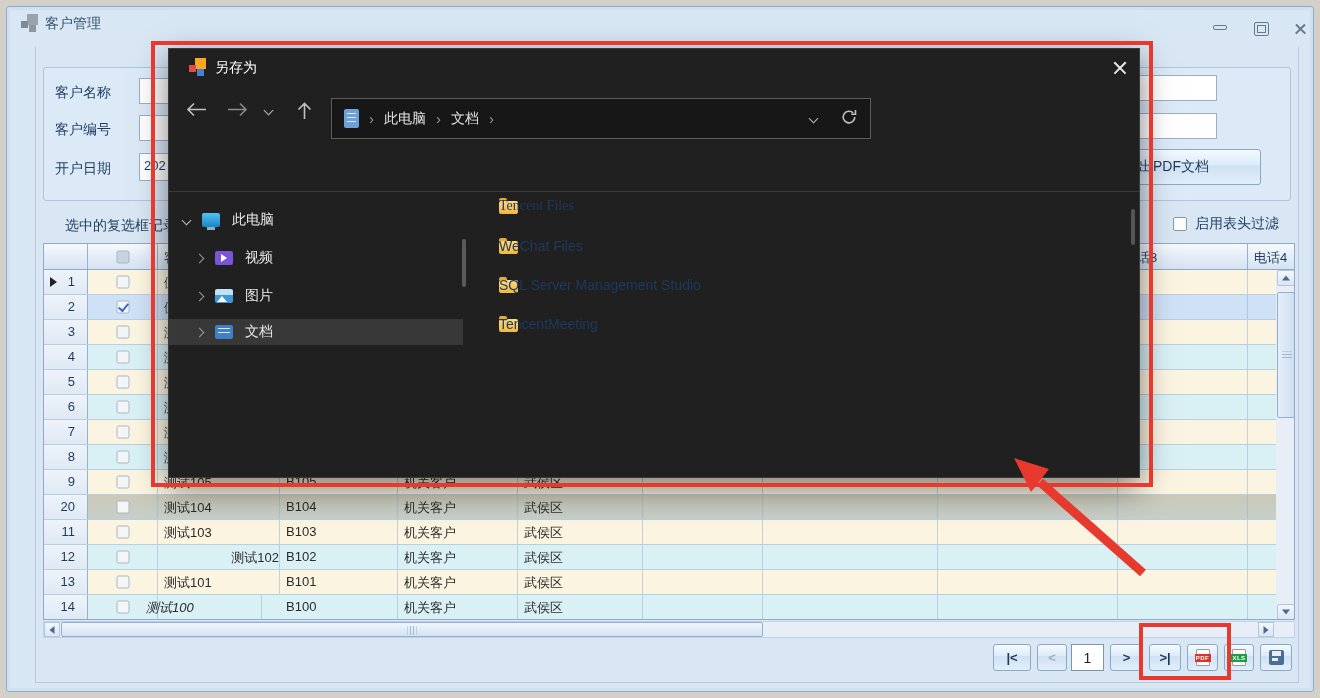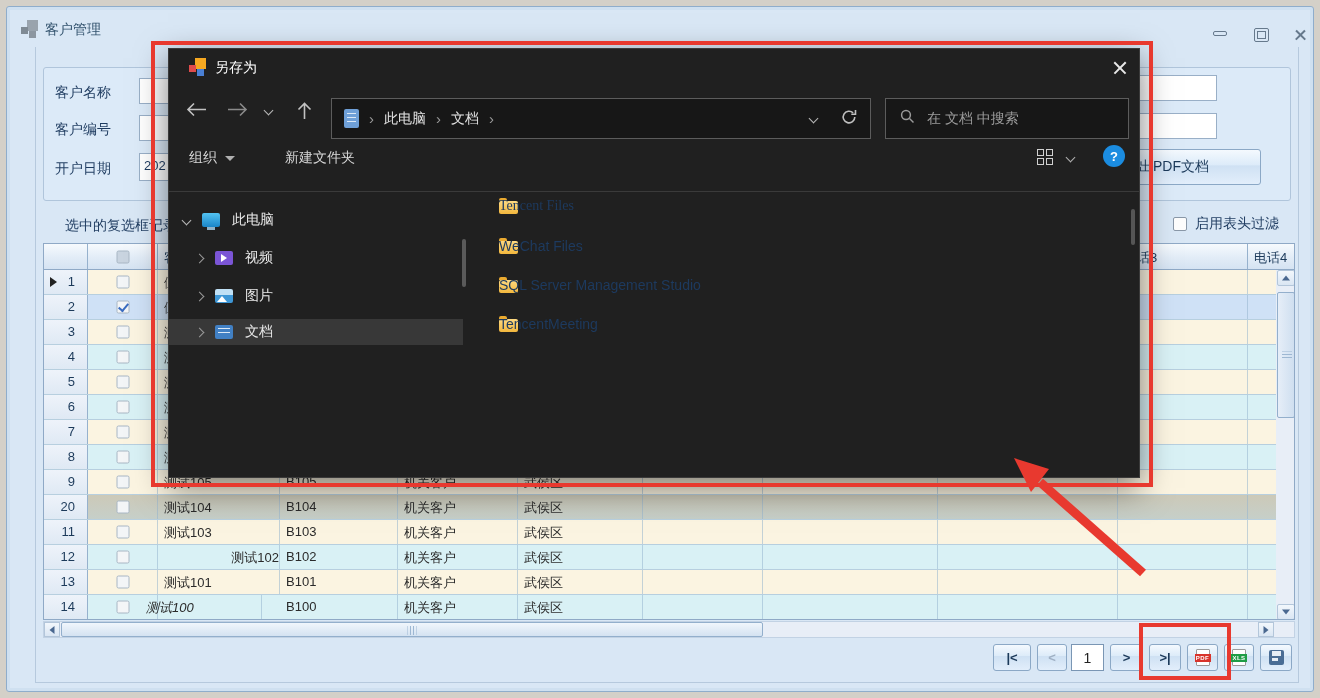--- a/index.html
+++ b/index.html
@@ -4,21 +4,21 @@
 <style>
   * { margin:0; padding:0; box-sizing:border-box; }
   html,body { width:1320px; height:698px; }
   body { font-family:"Liberation Sans","DejaVu Sans",sans-serif; background:#d4d0c8; position:relative; overflow:hidden; }
   .page { position:absolute; left:0; top:0; width:1320px; height:698px; }
 
   
   .window { position:absolute; left:6px; top:6px; width:1308px; height:686px;
     background:#d9e7f5; border:1px solid #8fadcb; border-radius:3px;
     box-shadow:inset 0 0 0 3px #cfe0f0; }
-  .titlebar { position:absolute; left:0; top:0; right:0; height:30px;margin-top:6px; }
+  .titlebar { position:absolute; left:0; top:0; right:0; height:30px; }
   .wtitle { position:absolute; left:38px; top:8px; font-size:14px; color:#33536e; }
   .app-ico { position:absolute; width:18px; height:18px; }
   .app-ico i { position:absolute; display:block; }
   .main-ico { left:14px; top:7px; }
   .main-ico .sq1 { right:1px; top:0; width:11px; height:11px; background:#99a3ad; }
   .main-ico .sq2 { left:0; top:7px; width:7px; height:7px; background:#7f8a94; }
   .main-ico .sq3 { left:8px; bottom:0; width:7px; height:7px; background:#8c96a0; }
   .winctl { position:absolute; top:18px; cursor:default; }
   .ctl-min { left:1206px; width:14px; height:5px; border:1.5px solid #66798c; border-radius:2px; }
   .ctl-max { left:1247px; top:15px; width:15px; height:14px; border:1.5px solid #66798c; border-radius:2px; }
@@ -527,45 +527,21 @@
       <span class="bc-sep">›</span>
       <span class="chev down addr-chev"></span>
       <span style="margin-left:14px">
         <svg width="17" height="17">
             <path d="M13.8 8a5.8 5.8 0 1 1-1.7-4.1" stroke="#c0c0c0" stroke-width="1.6" fill="none"></path>
             <path d="M14.5 1v4.2h-4.2" stroke="#c0c0c0" stroke-width="1.6" fill="none"></path>
           </svg>
       </span>
     </div>
 
-    <div class="searchbox">
-      <span>
-        <svg width="15" height="15">
-            <circle cx="6" cy="6" r="4.4" stroke="#9a9a9a" stroke-width="1.5" fill="none"></circle>
-            <path d="M9.5 9.5l4 4" stroke="#9a9a9a" stroke-width="1.5"></path>
-          </svg>
-      </span>
-      <span class="s-ph">在 文档 中搜索</span>
-    </div>
-
-    <div class="toolrow">
-      <span class="t-organize">
-        <span>组织</span>
-        <i class="tri-sm"></i>
-      </span>
-      <span class="t-newfolder">新建文件夹</span>
-      <span class="viewgrid">
-          <i></i>
-          <i></i>
-          <i></i>
-          <i></i>
-        </span>
-      <span class="chev down view-chev" style="border-color:#b0b0b0"></span>
-      <span class="helpbtn">?</span>
-    </div>
+
     <div class="d-sep"></div>
 
     <div id="tree-wrap">
         <div class="titem" style="top: 158px;">
           <div class="chev down"></div>
           <div class="tico computer-icon"></div>
           <div class="tlabel">此电脑</div>
         </div>
         <div class="titem child" style="top: 196px;">
           <div class="chev right" style="border-color: rgb(154, 154, 154);"></div>

